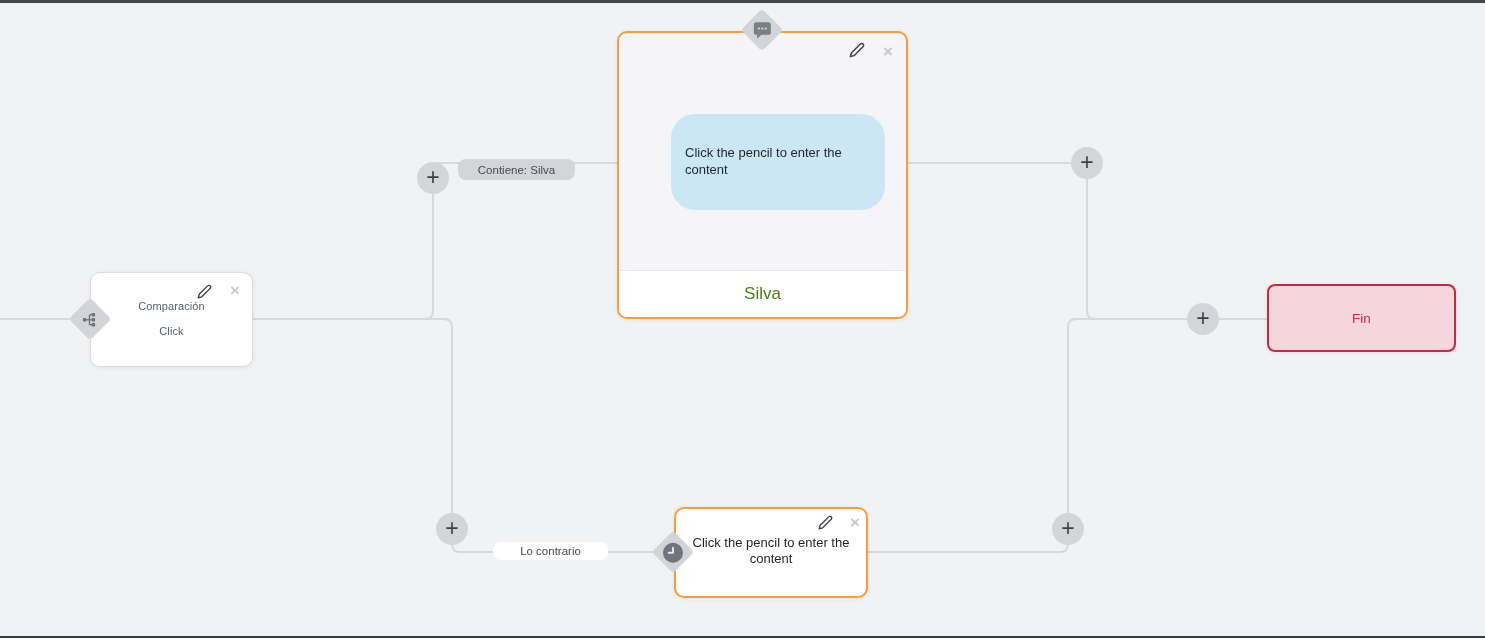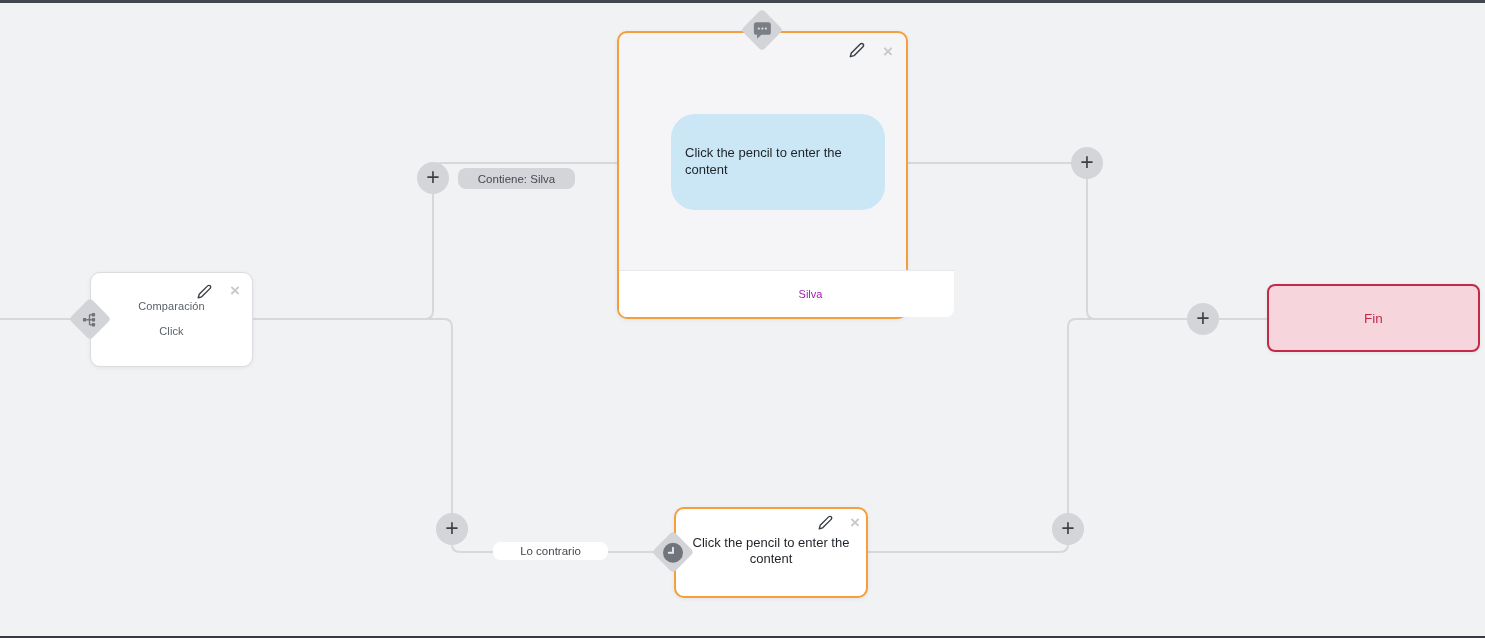--- a/index.html
+++ b/index.html
@@ -36,34 +36,34 @@
   .bubble{
     position:absolute;left:52px;top:81px;width:214px;height:96px;
     background:#cbe7f6;border-radius:24px;display:flex;align-items:center;
     box-sizing:border-box;padding:0 14px;
   }
   .bubble-text{font-size:13px;line-height:1.3;color:#1e2329;}
   .msg-footer{
     position:absolute;left:0;bottom:0;width:100%;height:46px;background:#ffffff;
     border-top:1px solid #e7e8ea;border-radius:0 0 8px 8px;
     display:flex;align-items:center;justify-content:center;
-    font-size:11px;color:#a21caf;padding-left:48px;
+    font-size:17px;color:#4d7c0f;
   }
 
   .delay-node{
     left:674px;top:507px;width:194px;height:91px;background:#ffffff;
     border:2px solid #f69d3c;border-radius:10px;
   }
   .delay-text{
     position:absolute;left:50%;top:26px;transform:translateX(-50%);
     width:172px;text-align:center;font-size:13px;line-height:1.25;color:#1e2329;
   }
 
   .end-node{
-    left:1267px;top:284px;width:213px;height:68px;background:#f6d6dc;
+    left:1267px;top:284px;width:189px;height:68px;background:#f6d6dc;
     border:2px solid #c5294a;border-radius:8px;
     display:flex;align-items:center;justify-content:center;
     font-size:13.5px;color:#c5294a;cursor:pointer;
   }
 
   
   .icon-btn{position:absolute;width:16px;height:16px;display:flex;align-items:center;
     justify-content:center;cursor:pointer;z-index:5;}
   .close-glyph{font-size:17px;font-weight:700;color:#c6c9cd;line-height:1;}
 
@@ -80,21 +80,21 @@
     position:absolute;width:32px;height:32px;border-radius:50%;background:#d3d5d9;
     display:flex;align-items:center;justify-content:center;cursor:pointer;z-index:4;
   }
   .plus-glyph{font-size:23px;font-weight:400;color:#3c4046;line-height:1;margin-top:-2px;}
 
   
   .edge-pill{
     position:absolute;z-index:2;display:flex;align-items:center;justify-content:center;
     font-size:11.5px;color:#454a51;border-radius:8px;box-sizing:border-box;
   }
-  .pill-gray{left:458px;top:168px;width:117px;height:21px;background:#d3d5d9;}
+  .pill-gray{left:458px;top:159px;width:117px;height:21px;background:#d3d5d9;}
   .pill-white{left:493px;top:542px;width:115px;height:18px;background:#ffffff;}
 </style>
 </head>
 <body>
 
 <div class="stage">
   <div class="frame-bar top"></div>
   <div class="frame-bar bottom"></div>
 
   <svg class="edges" width="1485" height="638" viewBox="0 0 1485 638">

